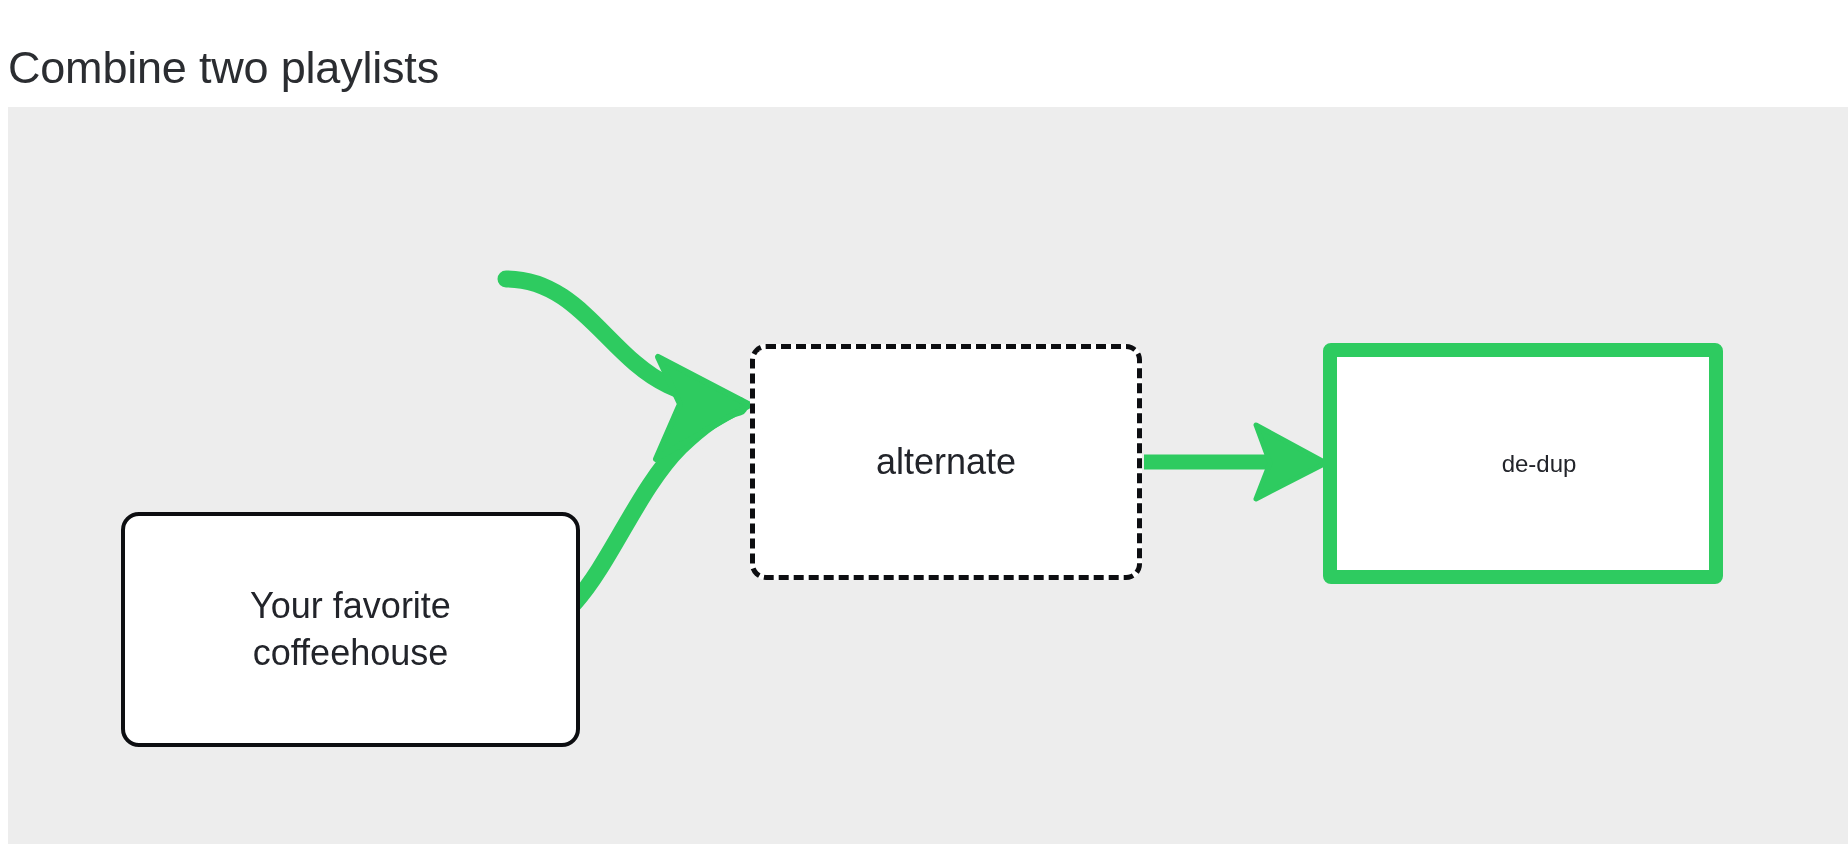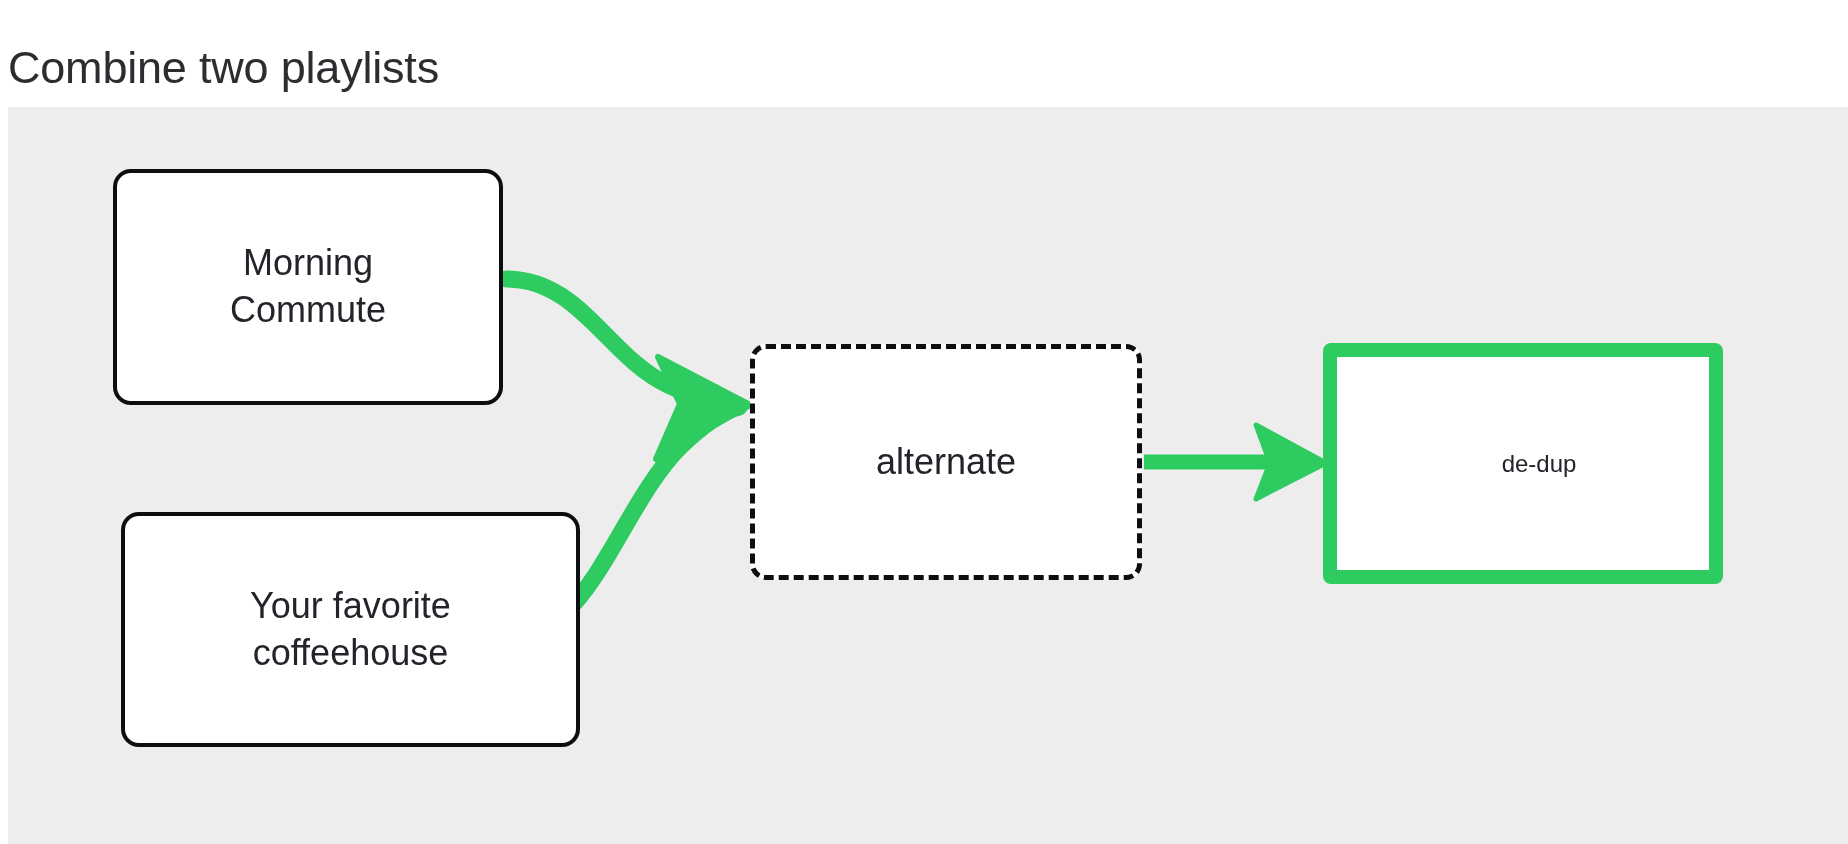--- a/index.html
+++ b/index.html
@@ -143,24 +143,20 @@
       <g>
         <path d="M 1136 355 L 1282 355" fill="none" stroke="#2ecb60" stroke-width="15" stroke-linecap="butt"></path>
         <path d="M 1318 356
                  L 1248 318
                  L 1262 356
                  L 1248 392
                  Z" fill="#2ecb60" stroke="#2ecb60" stroke-width="5" stroke-linejoin="round"></path>
       </g>
     </svg>
 
-    <div class="node node-solid" id="node-morning-commute">
-      <span class="node-label">Morning
-Commute</span>
-    </div>
 
     <div class="node node-solid" id="node-coffeehouse">
       <span class="node-label">Your favorite
 coffeehouse</span>
     </div>
 
     <div class="node node-dashed" id="node-alternate">
       <span class="node-label">alternate</span>
     </div>
 

